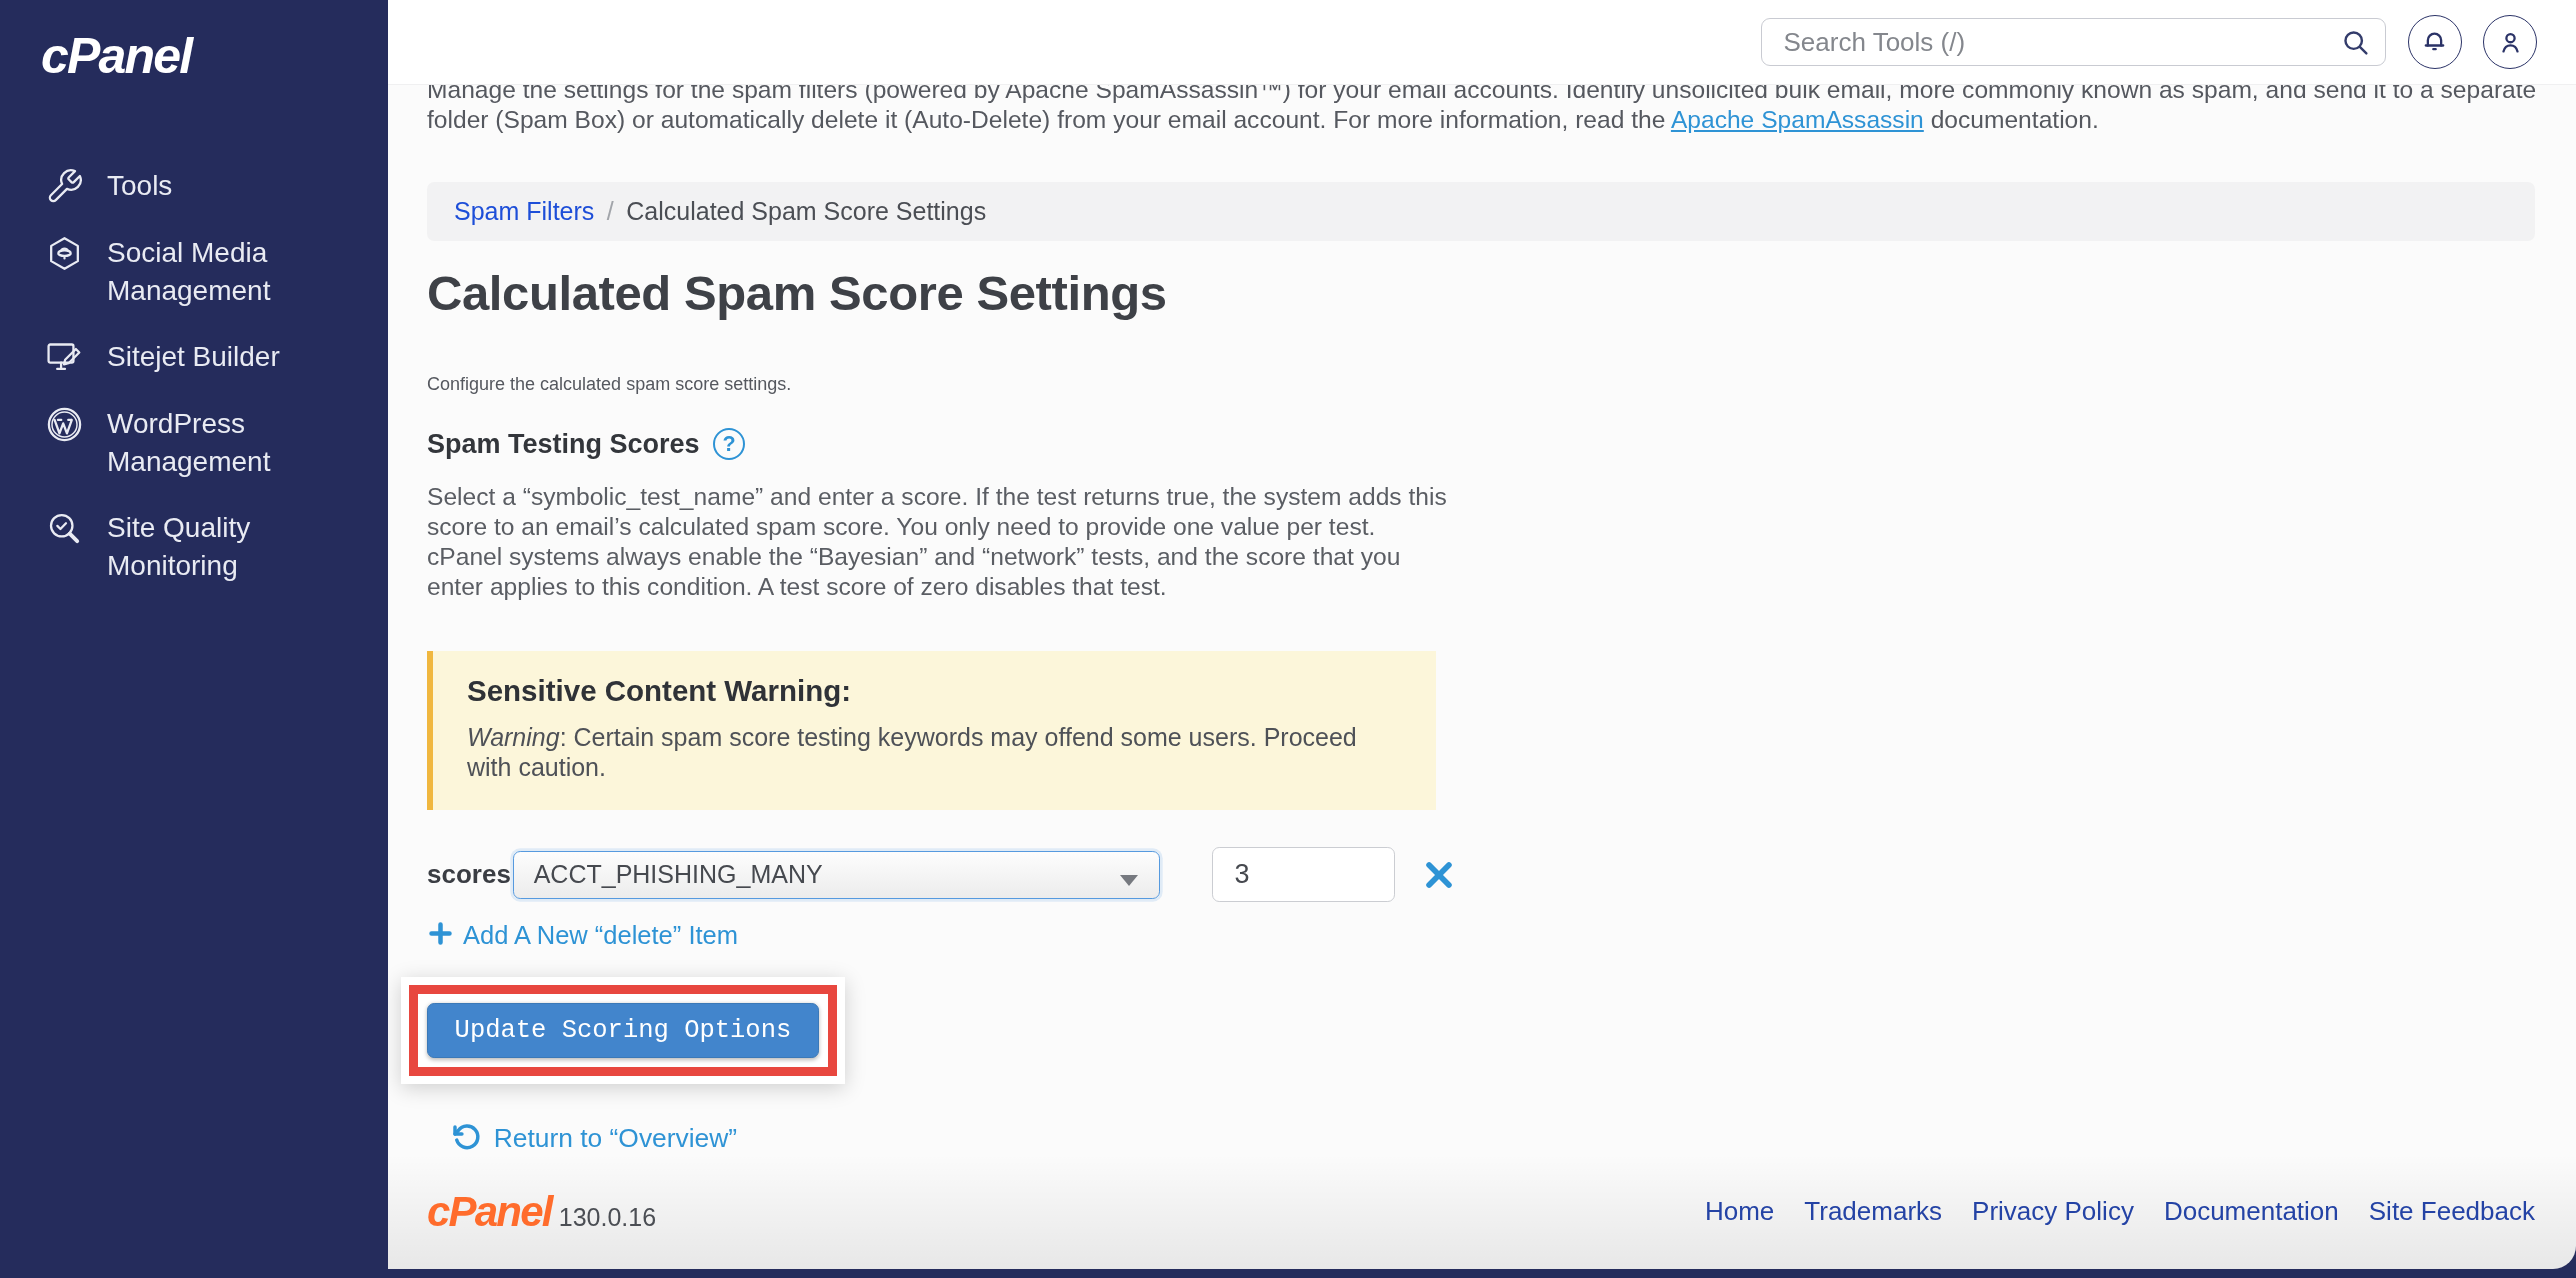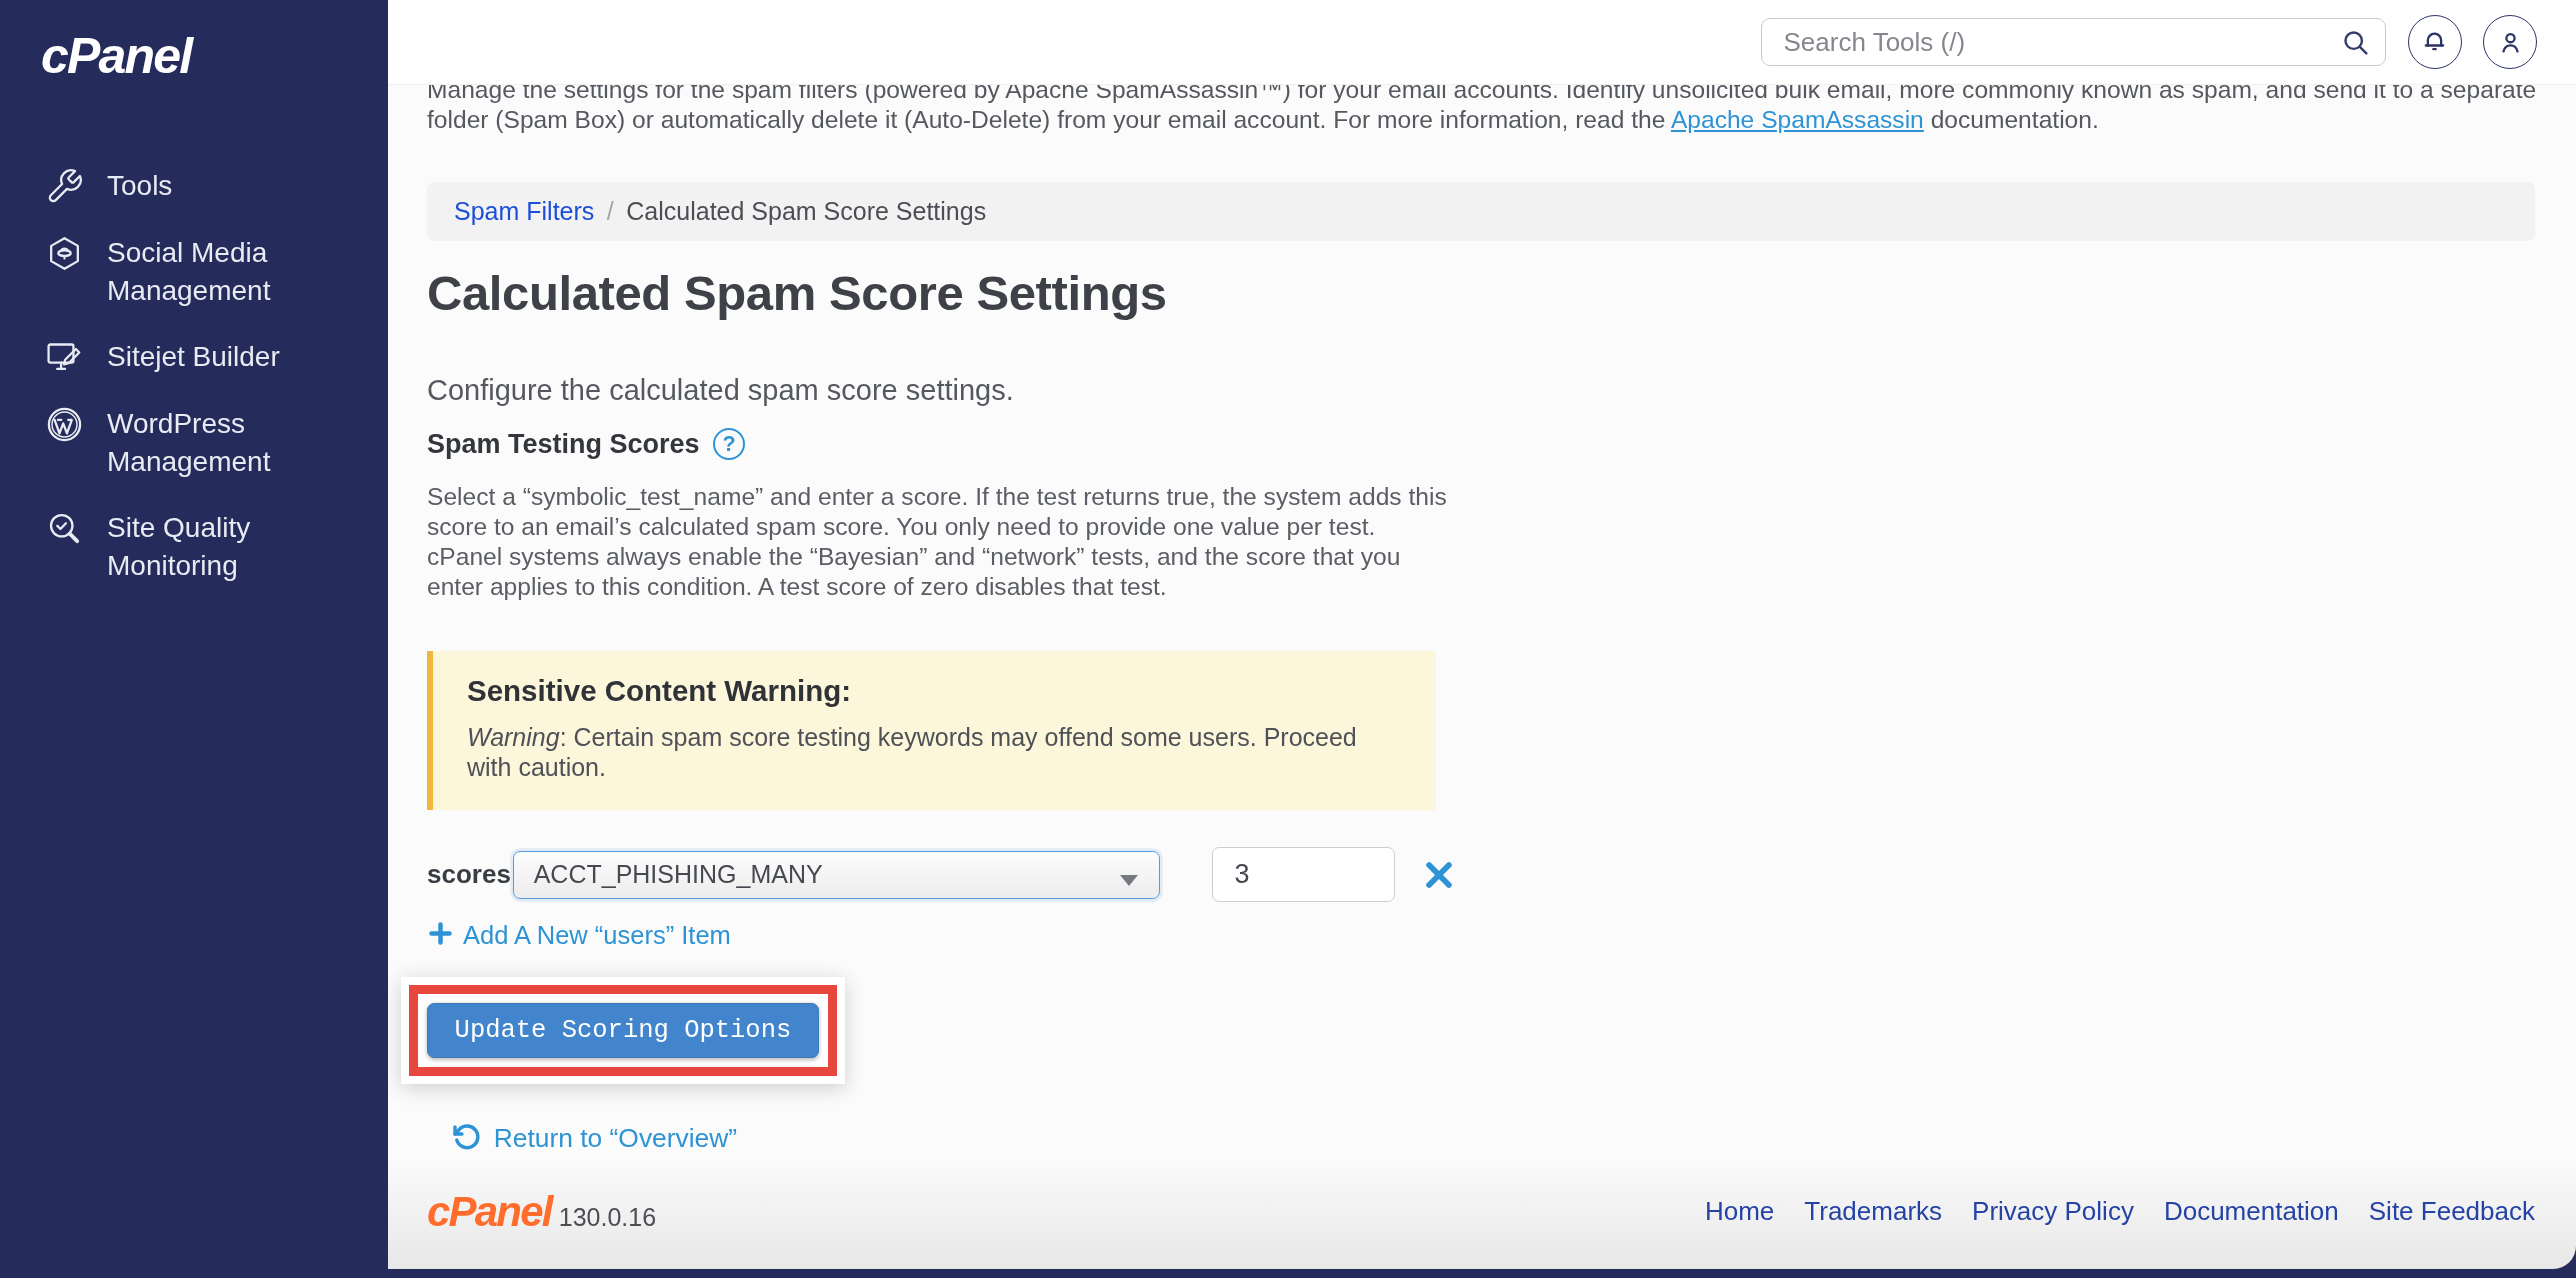--- a/index.html
+++ b/index.html
@@ -83,21 +83,21 @@
   .crumb-sep { color:#a2a5aa; }
   .crumb-current { color:#4b4e54; }
 
   
   .page-title {
     position:absolute; top:265px; left:39px;
     font-size:49px; font-weight:600; color:#3e4147; letter-spacing:-0.4px;
   }
   .page-subtitle {
     position:absolute; top:374px; left:39px;
-    font-size:29px; color:#55585f;
+    font-size:18px; color:#55585f;
   }
   .section-row {
     position:absolute; top:428px; left:39px;
     display:flex; align-items:center; gap:13.4px;
   }
   .section-label { font-size:27px; font-weight:700; color:#33363b; }
   .help-badge {
     width:32px; height:32px; border:2.2px solid #2e93d5; border-radius:50%;
     color:#2e93d5; font-size:21.5px; font-weight:700;
     display:inline-flex; align-items:center; justify-content:center; cursor:pointer;
@@ -298,21 +298,21 @@
           </svg>
       </button>
     </div>
 
     <div class="add-link">
       <span class="plus-icon">
         <svg viewBox="0 0 24 24">
             <path d="M12 4v16M4 12h16"></path>
           </svg>
       </span>
-      <span class="add-label">Add A New “users” Item</span>
+      <span class="add-label">Add A New “delete” Item</span>
     </div>
 
     <div class="highlight-annotation">
       <button class="primary-btn">Update Scoring Options</button>
     </div>
 
     <div class="return-link">
       <span class="return-icon">
         <svg viewBox="0 0 24 24">
             <path d="M3 4.5v5.2h5.2"></path>

